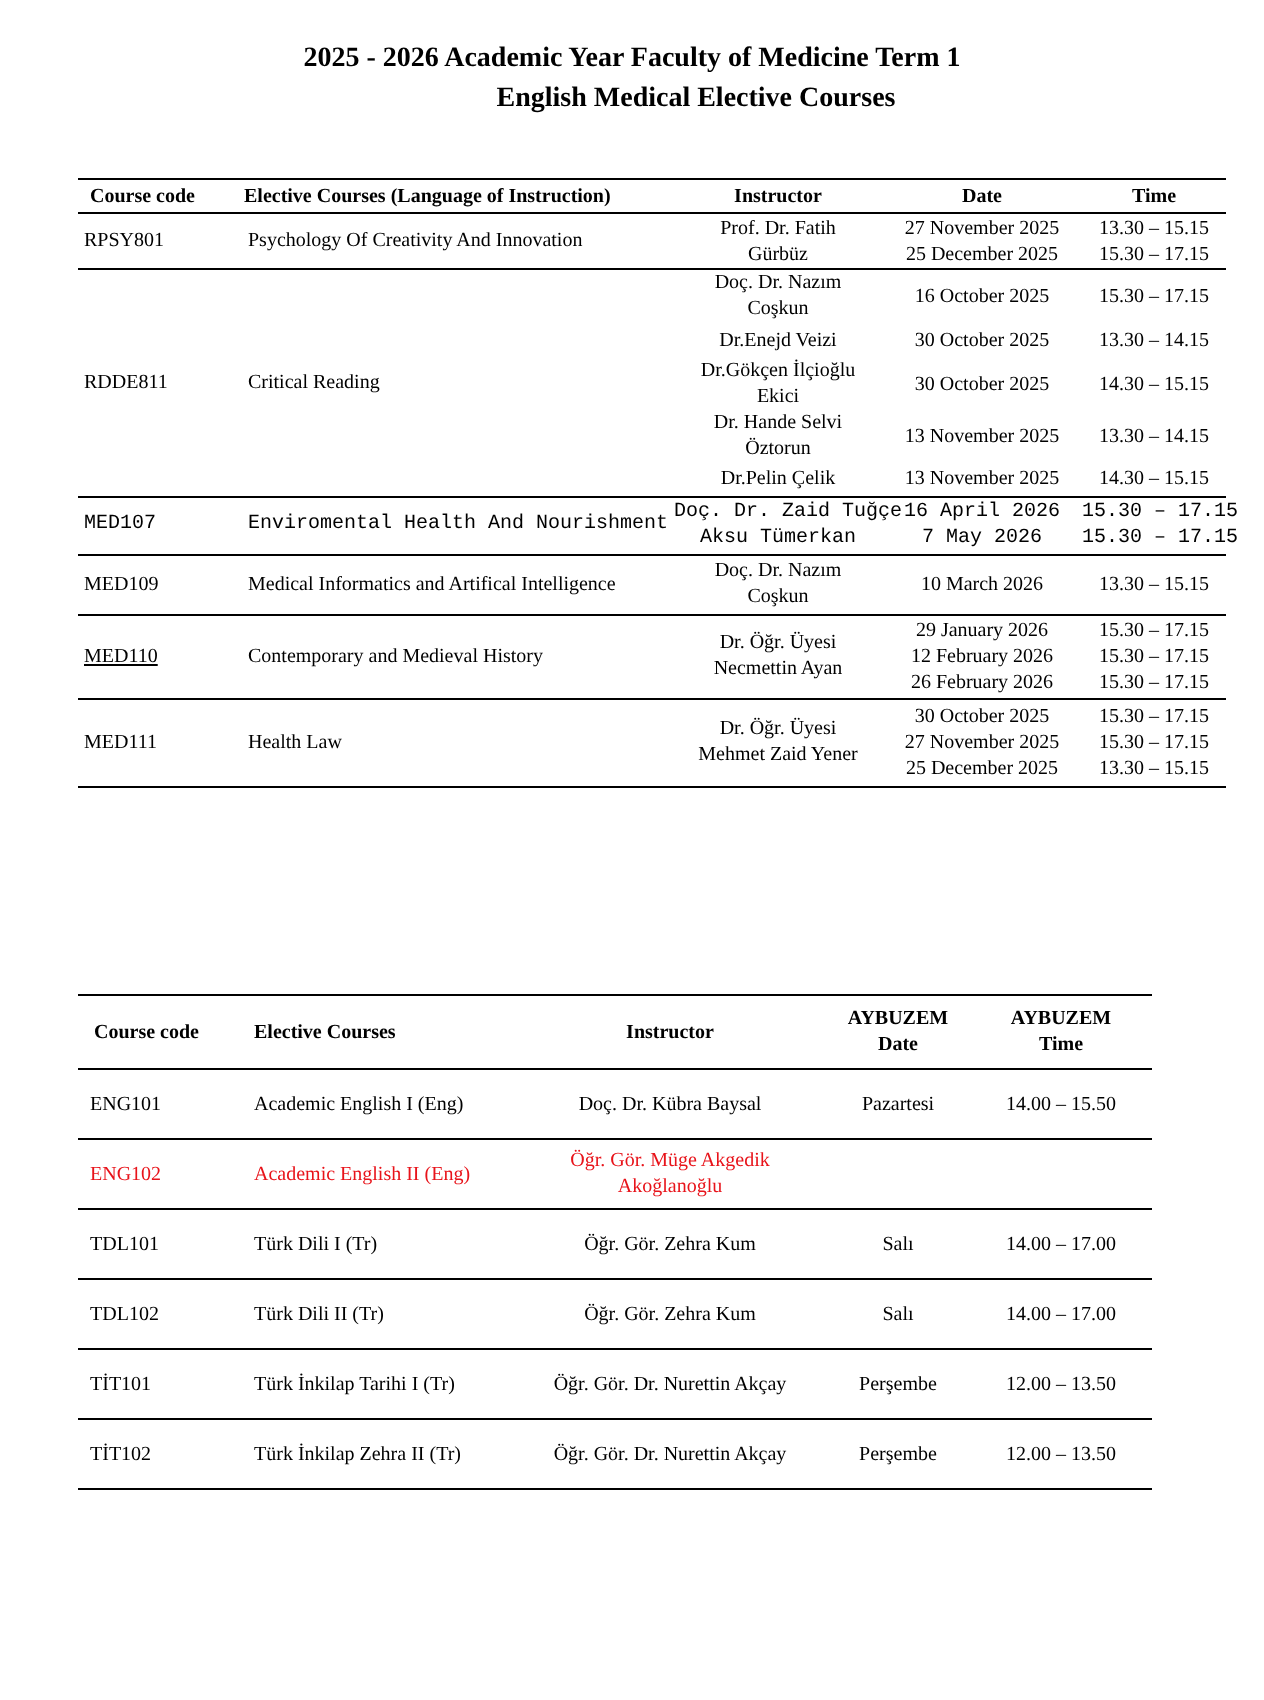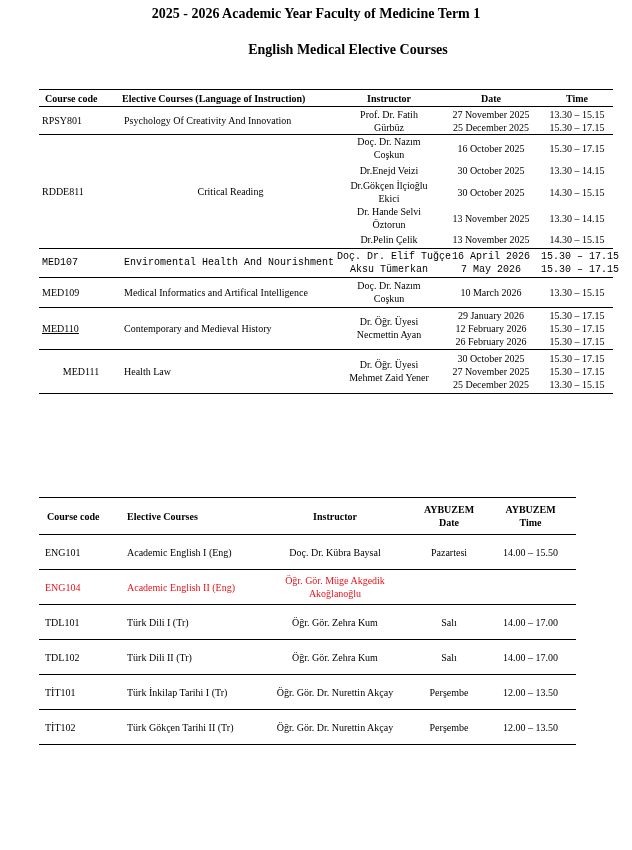--- a/index.html
+++ b/index.html
@@ -5,21 +5,21 @@
     html, body { margin: 0; padding: 0; background: #ffffff; }
     body {
       width: 632px; height: 850px; position: relative; overflow: hidden;
       font-family: "Liberation Serif", "DejaVu Serif", serif;
       color: #000;
     }
     .title {
       position: absolute; left: 0; width: 632px; text-align: center;
       font-weight: bold; font-size: 14px; line-height: 19px;
     }
-    .title.t1 { top: 4px; }
+    .title.t1 { top: 20px; }
     .title.t2 { top: 40px; padding-left: 32px; }
 
     table { border-collapse: collapse; position: absolute; table-layout: fixed; }
     td, th { padding: 0; vertical-align: middle; }
 
     
     #t1 { left: 39px; top: 89px; width: 566px; font-size: 10px; line-height: 13px; }
     #t1 thead tr { height: 17px; }
     #t1 thead th { font-weight: bold; font-size: 10px; border-top: 1px solid #000; border-bottom: 1px solid #000; }
     #t1 tbody tr.grp td { border-bottom: 1px solid #000; }
@@ -76,21 +76,21 @@
           <span class="line">27 November 2025</span>
           <span class="line">25 December 2025</span>
         </td>
         <td class="c-time">
           <span class="line">13.30 – 15.15</span>
           <span class="line">15.30 – 17.15</span>
         </td>
       </tr>
       <tr style="height: 23px;">
         <td class="c-code" rowspan="5" style="border-bottom: 1px solid rgb(0, 0, 0);">RDDE811</td>
-        <td class="c-course" rowspan="5" style="border-bottom: 1px solid rgb(0, 0, 0); text-align: center;">Critical Reading</td>
+        <td class="c-course" rowspan="5" style="border-bottom: 1px solid rgb(0, 0, 0);">Critical Reading</td>
         <td class="c-inst">
           <span class="line">Doç. Dr. Nazım</span>
           <span class="line">Coşkun</span>
         </td>
         <td class="c-date">
           <span class="line">16 October 2025</span>
         </td>
         <td class="c-time">
           <span class="line">15.30 – 17.15</span>
         </td>
@@ -138,21 +138,21 @@
           <span class="line">13 November 2025</span>
         </td>
         <td class="c-time">
           <span class="line">14.30 – 15.15</span>
         </td>
       </tr>
       <tr class="grp" style="height: 29px; font-family: Liberation Mono, monospace;">
         <td class="c-code" rowspan="1" style="border-bottom: 1px solid rgb(0, 0, 0);">MED107</td>
         <td class="c-course" rowspan="1" style="border-bottom: 1px solid rgb(0, 0, 0);">Enviromental Health And Nourishment</td>
         <td class="c-inst">
-          <span class="line">Doç. Dr. Elif Tuğçe</span>
+          <span class="line">Doç. Dr. Zaid Tuğçe</span>
           <span class="line">Aksu Tümerkan</span>
         </td>
         <td class="c-date">
           <span class="line">16 April 2026</span>
           <span class="line">7 May 2026</span>
         </td>
         <td class="c-time">
           <span class="line">15.30 – 17.15</span>
           <span class="line">15.30 – 17.15</span>
         </td>
@@ -183,21 +183,21 @@
           <span class="line">12 February 2026</span>
           <span class="line">26 February 2026</span>
         </td>
         <td class="c-time">
           <span class="line">15.30 – 17.15</span>
           <span class="line">15.30 – 17.15</span>
           <span class="line">15.30 – 17.15</span>
         </td>
       </tr>
       <tr class="grp" style="height: 44px;">
-        <td class="c-code" rowspan="1" style="border-bottom: 1px solid rgb(0, 0, 0); text-align: center;">MED111</td>
+        <td class="c-code" rowspan="1" style="border-bottom: 1px solid rgb(0, 0, 0);">MED111</td>
         <td class="c-course" rowspan="1" style="border-bottom: 1px solid rgb(0, 0, 0);">Health Law</td>
         <td class="c-inst">
           <span class="line">Dr. Öğr. Üyesi</span>
           <span class="line">Mehmet Zaid Yener</span>
         </td>
         <td class="c-date">
           <span class="line">30 October 2025</span>
           <span class="line">27 November 2025</span>
           <span class="line">25 December 2025</span>
         </td>
@@ -230,21 +230,21 @@
       <tr>
         <td class="c-code">ENG101</td>
         <td class="c-course">Academic English I (Eng)</td>
         <td class="c-inst">
           <span class="line">Doç. Dr. Kübra Baysal</span>
         </td>
         <td class="c-date">Pazartesi</td>
         <td class="c-time">14.00 – 15.50</td>
       </tr>
       <tr class="red">
-        <td class="c-code">ENG104</td>
+        <td class="c-code">ENG102</td>
         <td class="c-course">Academic English II (Eng)</td>
         <td class="c-inst">
           <span class="line">Öğr. Gör. Müge Akgedik</span>
           <span class="line">Akoğlanoğlu</span>
         </td>
         <td class="c-date"></td>
         <td class="c-time"></td>
       </tr>
       <tr>
         <td class="c-code">TDL101</td>
@@ -268,21 +268,21 @@
         <td class="c-code">TİT101</td>
         <td class="c-course">Türk İnkilap Tarihi I (Tr)</td>
         <td class="c-inst">
           <span class="line">Öğr. Gör. Dr. Nurettin Akçay</span>
         </td>
         <td class="c-date">Perşembe</td>
         <td class="c-time">12.00 – 13.50</td>
       </tr>
       <tr>
         <td class="c-code">TİT102</td>
-        <td class="c-course">Türk Gökçen Tarihi II (Tr)</td>
+        <td class="c-course">Türk İnkilap Zehra II (Tr)</td>
         <td class="c-inst">
           <span class="line">Öğr. Gör. Dr. Nurettin Akçay</span>
         </td>
         <td class="c-date">Perşembe</td>
         <td class="c-time">12.00 – 13.50</td>
       </tr>
     </tbody>
 </table>
 
 </body></html>

